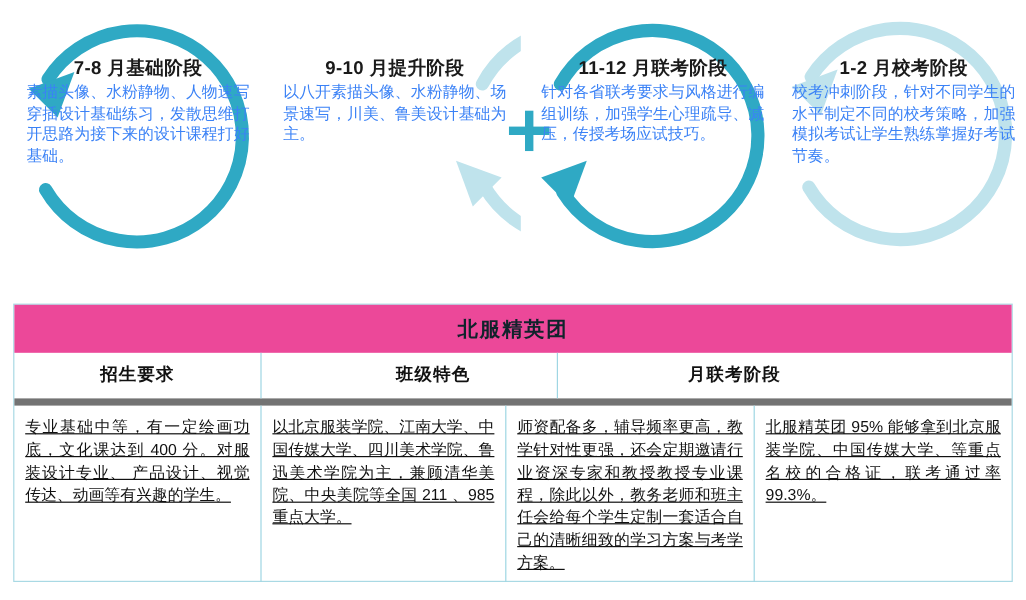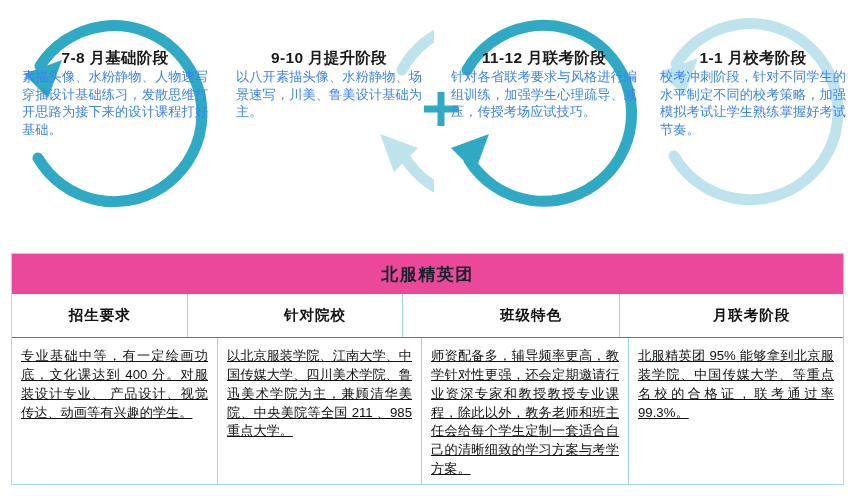--- a/index.html
+++ b/index.html
@@ -103,21 +103,21 @@
     letter-spacing: 1.5px;
   }
   .table-grid {
     display: flex;
     height: 191px;
     flex-direction: column;
   }
   .thead-row {
     display: flex;
     height: 46px;
-    border-bottom: 1px solid #737373;
+    border-bottom: 6px solid #737373;
     gap: 40px;
   }
   .tbody-row {
     display: flex;
     flex: 1;
   }
   .col {
     box-sizing: border-box;
     border-right: 1px solid #9fd6e3;
   }
@@ -195,46 +195,41 @@
       <div class="cycle-body">针对各省联考要求与风格进行编组训练，加强学生心理疏导、减压，传授考场应试技巧。</div>
     </div>
   </div>
 
   <div class="cycle-node n4">
     <svg class="cycle-ring" viewBox="0 0 212 212">
       <path d="M 30 56 A 88 88 0 1 1 28 148" fill="none" stroke="#BFE3EC" stroke-width="11" stroke-linecap="round"></path>
       <path d="M 14 64 L 52 50 L 38 88 Z" fill="#BFE3EC"></path>
     </svg>
     <div class="cycle-text">
-      <div class="cycle-title">1-1 月校考阶段</div>
+      <div class="cycle-title">1-2 月校考阶段</div>
       <div class="cycle-body">校考冲刺阶段，针对不同学生的水平制定不同的校考策略，加强模拟考试让学生熟练掌握好考试节奏。</div>
     </div>
   </div>
 
 </div>
 
 <div id="info-table">
 
   <div class="table-header-band">
     <span class="table-title">北服精英团</span>
   </div>
 
   <div class="table-grid">
 
     <div class="thead-row">
       <div class="col c1">
         <div class="th-cell">
             <span class="th-label">招生要求</span>
           </div>
       </div>
-      <div class="col c2">
-        <div class="th-cell">
-            <span class="th-label">针对院校</span>
-          </div>
-      </div>
       <div class="col c3">
         <div class="th-cell">
             <span class="th-label">班级特色</span>
           </div>
       </div>
       <div class="col c4">
         <div class="th-cell">
             <span class="th-label">月联考阶段</span>
           </div>
       </div>

